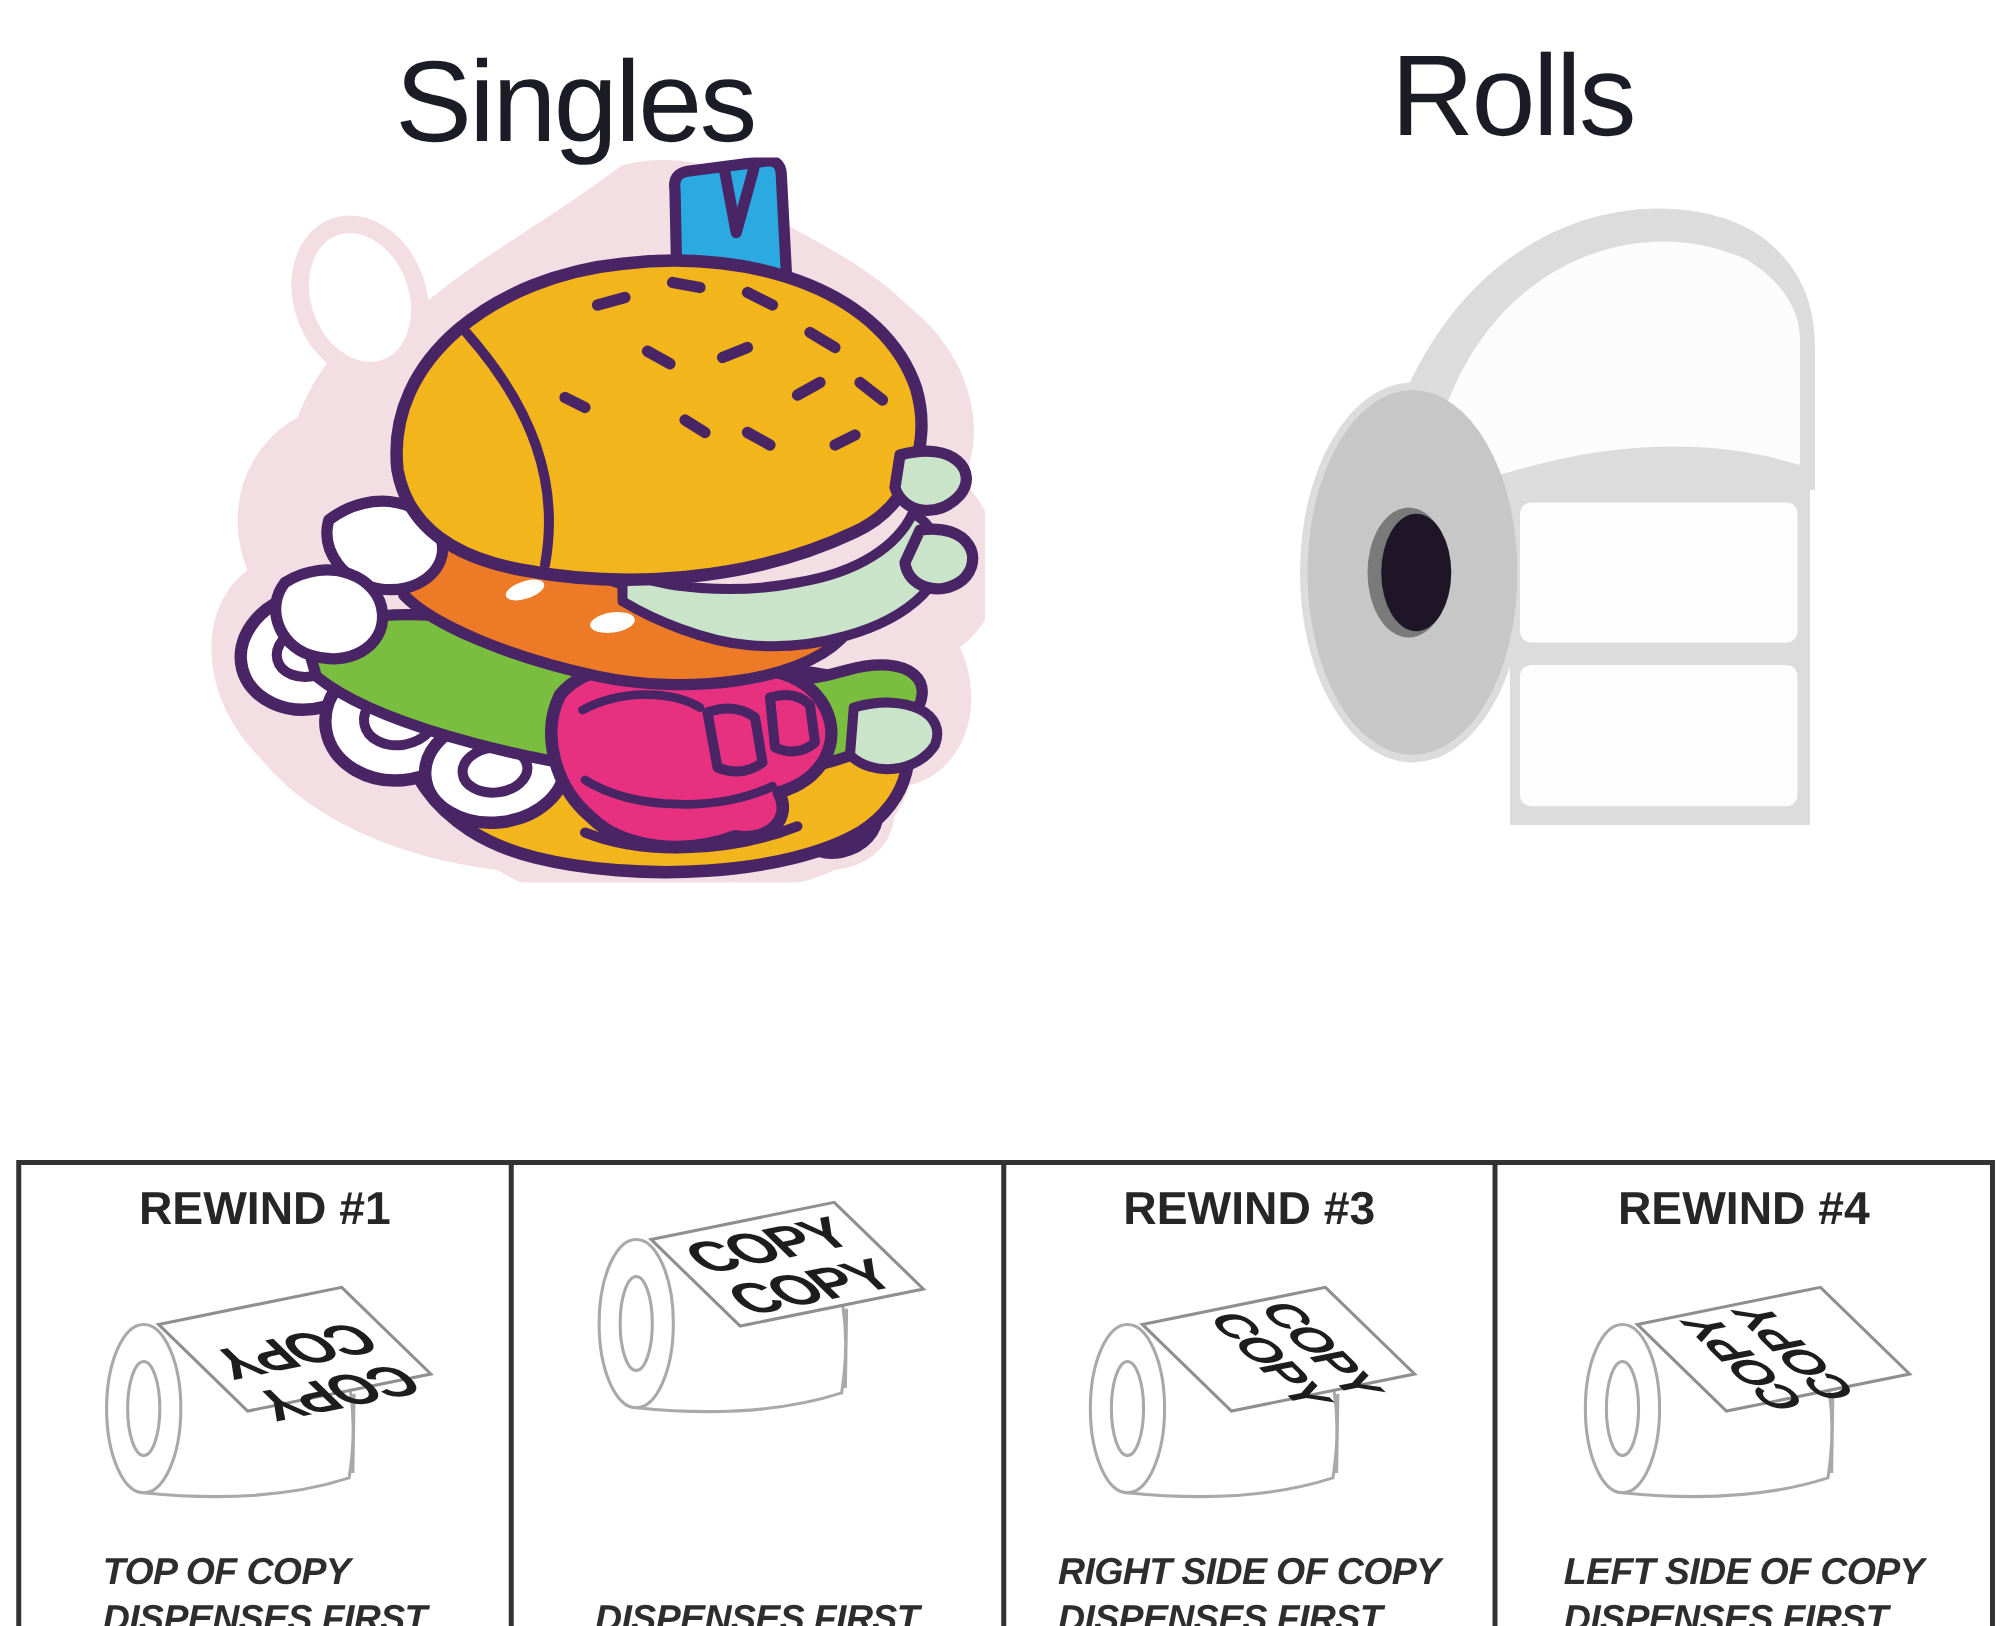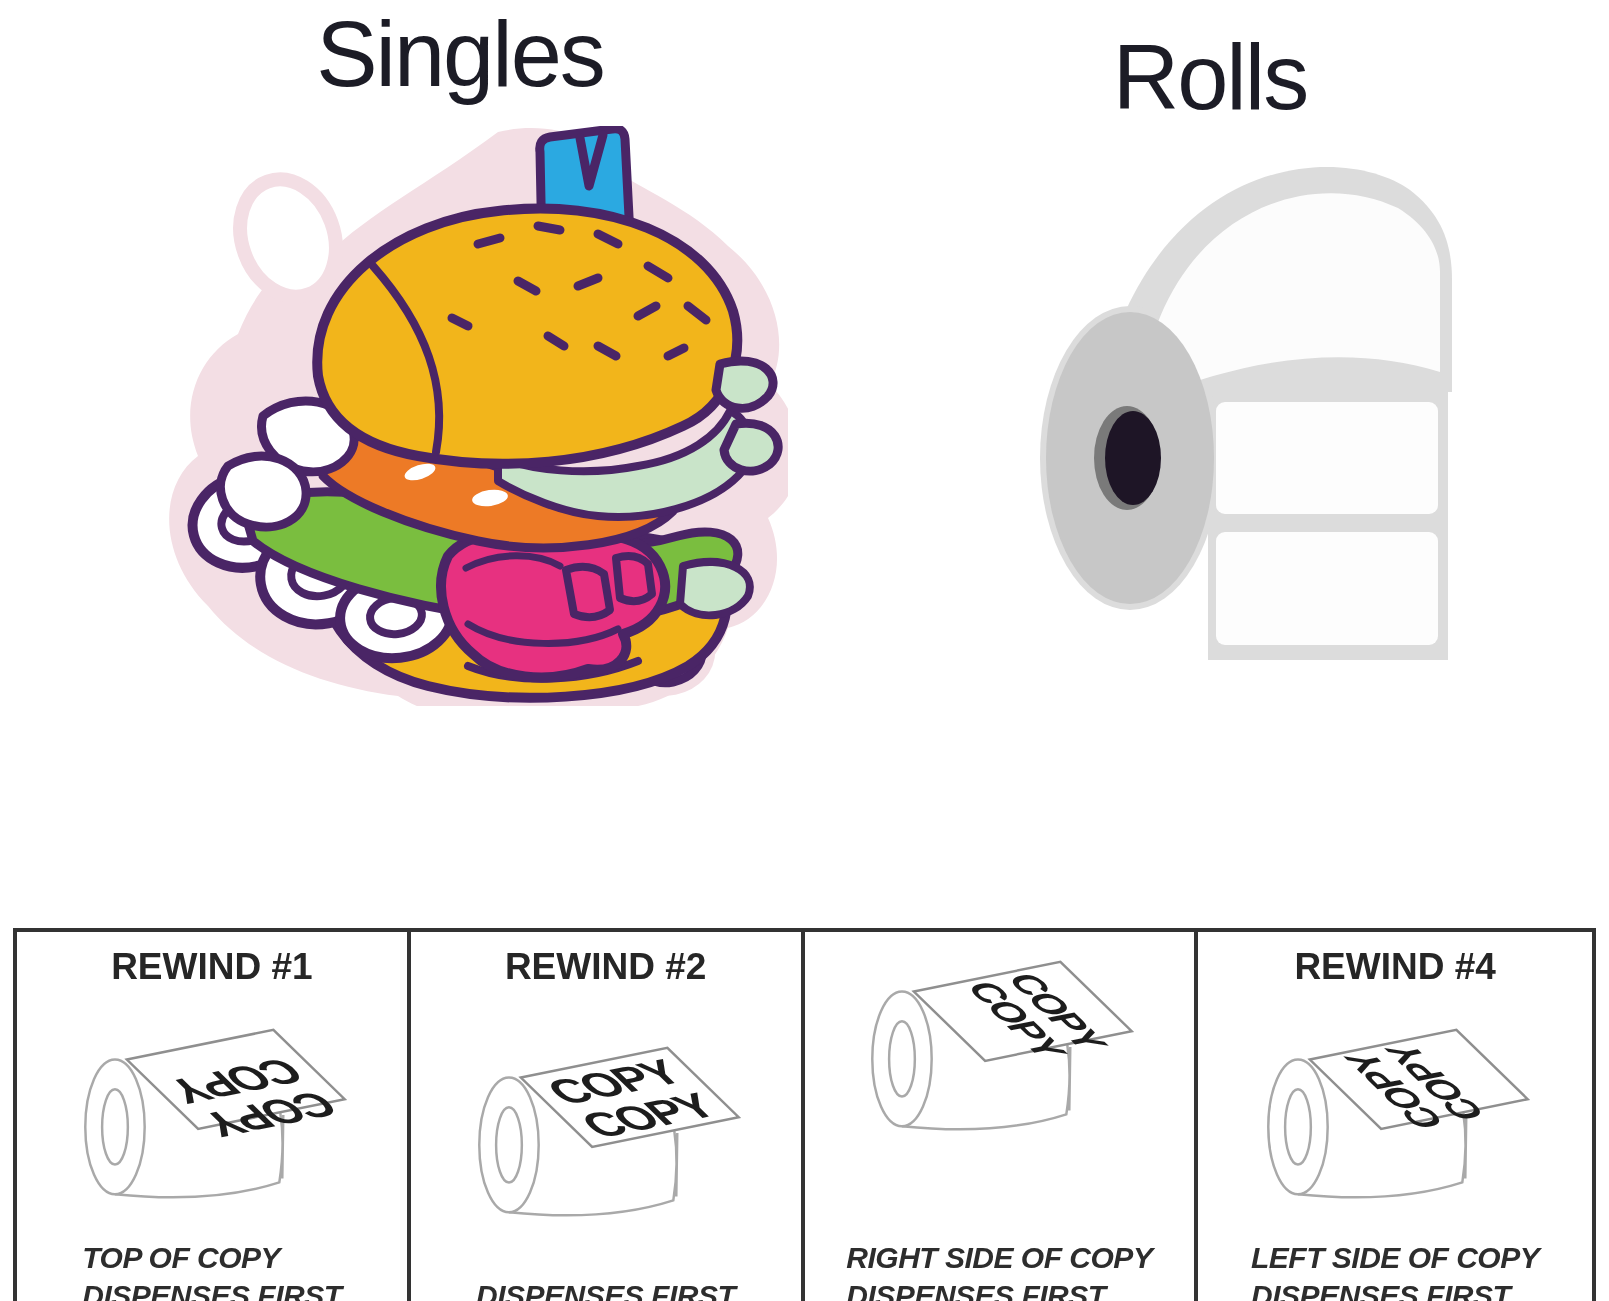--- a/index.html
+++ b/index.html
@@ -6,21 +6,21 @@
   body{
     width:1609px;height:1301px;position:relative;overflow:hidden;
     background:#ffffff;
     font-family:"Liberation Sans", sans-serif;
   }
   .big-title{
     position:absolute;top:2px;
     font-size:92px;font-weight:400;letter-spacing:-2px;
     color:#1c1c26;text-align:center;
   }
-  #singles-title{left:180px;width:560px;}
+  #singles-title{left:180px;width:560px;margin-top:28px;}
   #rolls-title{left:1020px;width:380px;margin-top:23px;}
   .illus{position:absolute;}
   #sandwich-illus{left:168px;top:126px;}
   #roll-illus{left:1000px;top:140px;}
 
   .rewind-table{
     position:absolute;left:13px;top:928px;width:1583px;height:408px;
     border:4px solid #333333;border-bottom-width:6px;
     display:grid;grid-template-columns:repeat(4,1fr);
     background:#ffffff;box-sizing:border-box;
@@ -188,41 +188,41 @@
         </g>
       </g>
     </svg>
     <div class="rewind-caption">
       <div>TOP OF COPY</div>
       <div>DISPENSES FIRST</div>
     </div>
   </div>
 
   <div class="rewind-cell">
-    <div class="rewind-title">REWIND #2</div>
     <svg class="rewind-icon" width="300" height="198" viewBox="0 0 300 200">
       <g fill="#ffffff" stroke="#a9a9a9" stroke-width="2.5">
         <ellipse cx="52" cy="112" rx="30" ry="68"></ellipse>
         <ellipse cx="52" cy="112" rx="13" ry="38"></ellipse>
       </g>
       <path fill="none" stroke="#a9a9a9" stroke-width="2.5" d="M 52,180 Q 150,190 218,168 Q 224,130 219,98 M 222,100 L 221,164"></path>
       <path fill="#ffffff" stroke="#8f8f8f" stroke-width="2.5" d="M 64,44 L 212,14 L 284,84 L 136,114 Z"></path>
       <g transform="matrix(0.98,-0.199,0.72,0.70,64,44)">
         <g text-anchor="middle">
           <text class="copy-txt" x="75" y="44" font-size="46" letter-spacing="-2">COPY</text>
           <text class="copy-txt" x="75" y="92" font-size="46" letter-spacing="-2">COPY</text>
         </g>
       </g>
     </svg>
     <div class="rewind-caption">
       <div>DISPENSES FIRST</div>
     </div>
   </div>
 
   <div class="rewind-cell">
+    <div class="rewind-title">REWIND #3</div>
     <svg class="rewind-icon" width="300" height="198" viewBox="0 0 300 200">
       <g fill="#ffffff" stroke="#a9a9a9" stroke-width="2.5">
         <ellipse cx="52" cy="112" rx="30" ry="68"></ellipse>
         <ellipse cx="52" cy="112" rx="13" ry="38"></ellipse>
       </g>
       <path fill="none" stroke="#a9a9a9" stroke-width="2.5" d="M 52,180 Q 150,190 218,168 Q 224,130 219,98 M 222,100 L 221,164"></path>
       <path fill="#ffffff" stroke="#8f8f8f" stroke-width="2.5" d="M 64,44 L 212,14 L 284,84 L 136,114 Z"></path>
       <g transform="matrix(0.98,-0.199,0.72,0.70,64,44)">
         <g transform="rotate(90 75 58)" text-anchor="middle">
           <text class="copy-txt" x="75" y="42" font-size="40" letter-spacing="-2">COPY</text>

